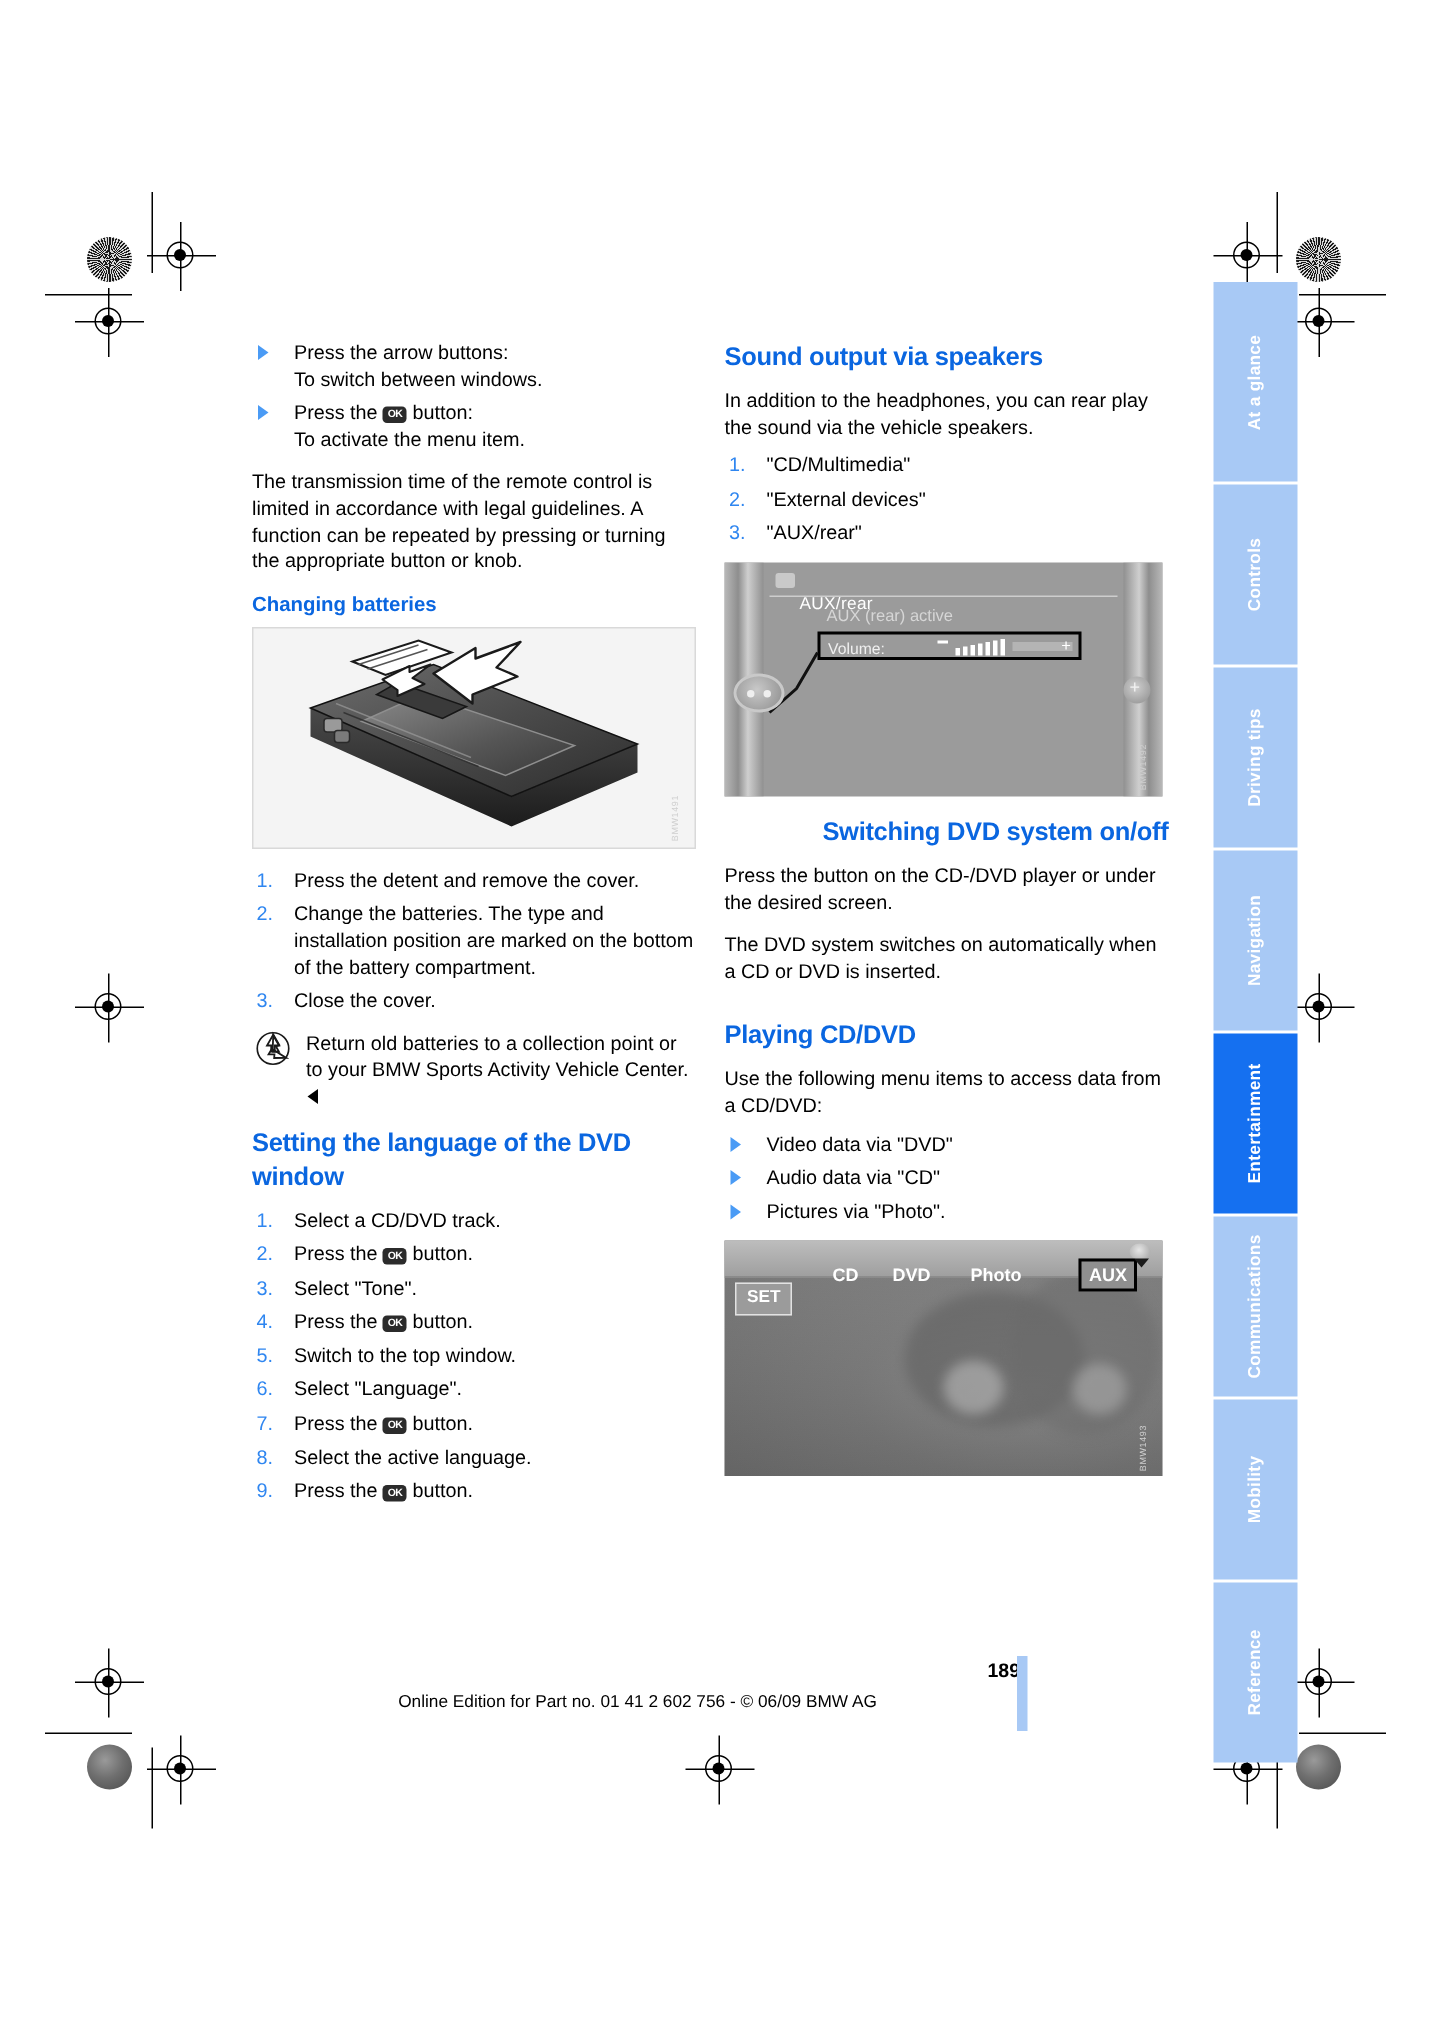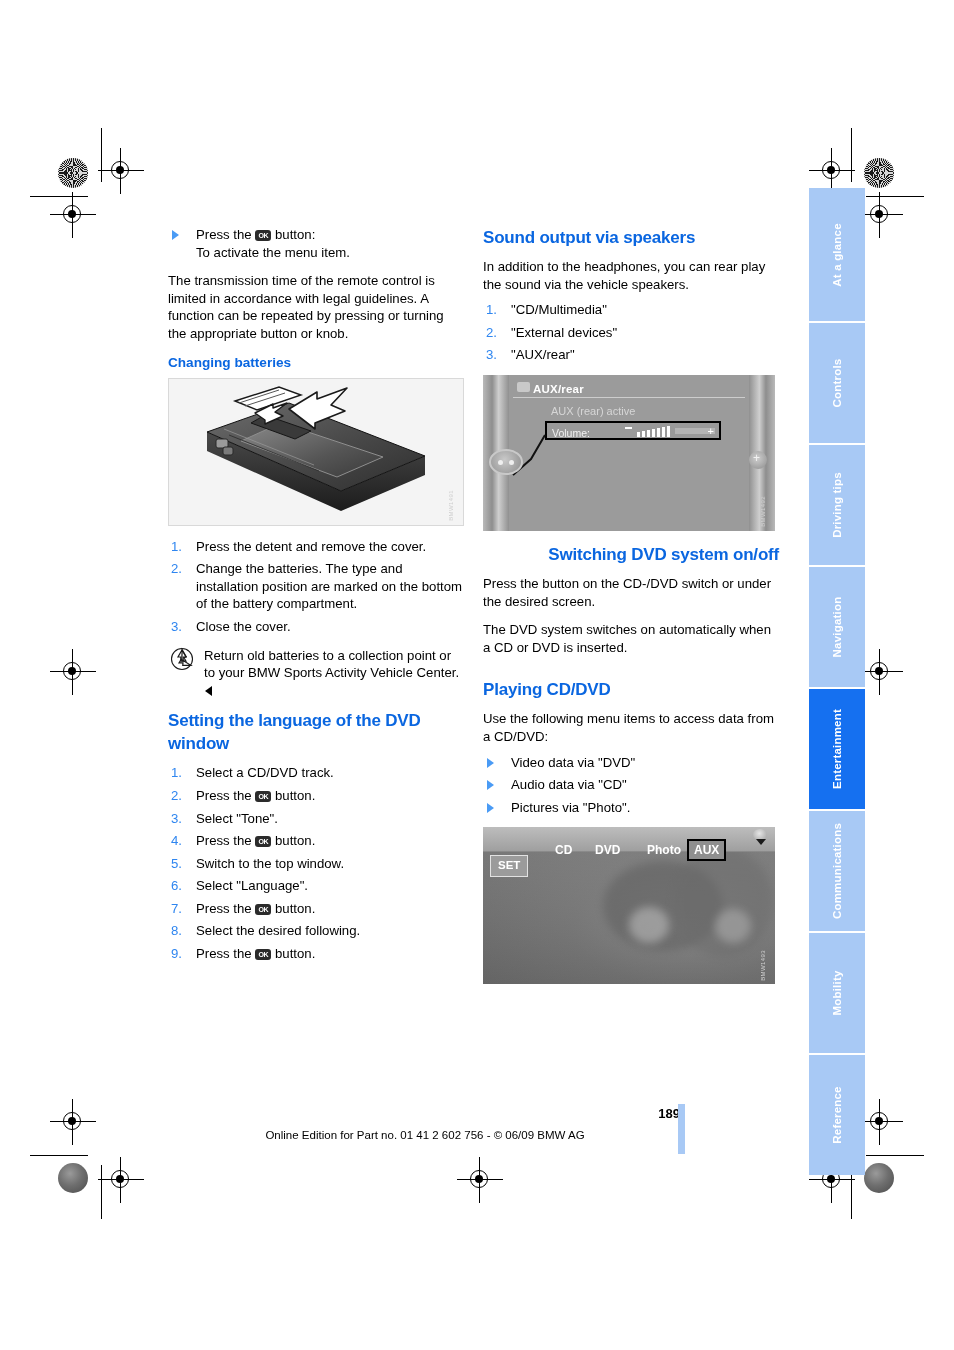--- a/index.html
+++ b/index.html
@@ -203,24 +203,24 @@
   .aux-bezel-l, .aux-bezel-r {
     position: absolute;
     top: 0; bottom: 0;
     width: 26px;
     background: linear-gradient(90deg,#b9b9b9 0%,#8e8e8e 35%,#cfcfcf 60%,#909090 100%);
   }
   .aux-bezel-l { left: 0; }
   .aux-bezel-r { right: 0; background: linear-gradient(270deg,#b9b9b9 0%,#8e8e8e 35%,#cfcfcf 60%,#909090 100%); }
   .aux-title {
     position: absolute;
-    left: 36px; top: 6px;
+    left: 36px; top: 20px;
     font-size: 11.5px;
     color: #ffffff;
-    font-weight: bold;
+    font-weight: normal;
     letter-spacing: 0.2px;
   }
   .aux-titleicon {
     position: absolute;
     left: 34px; top: 7px;
     width: 13px; height: 10px;
     background: #c9c9c9;
     border-radius: 2px;
   }
   .aux-rule {
@@ -519,20 +519,25 @@
       <div class="h"></div>
       <div class="v"></div>
       <div class="ring"></div>
       <div class="dot"></div>
     </div>
   <div class="trimline" style="left:851px; top:1165px; width:1px; height:54px;"></div>
 
   <div class="col col-left">
 
     <ul class="bullets">
+      <li>
+        <span class="tri"></span>
+        <span>Press the arrow buttons:</span><br>
+        <span>To switch between windows.</span>
+      </li>
       <li>
         <span class="tri"></span>
         <span>Press the </span><span class="okbtn">OK</span><span> button:</span><br>
         <span>To activate the menu item.</span>
       </li>
     </ul>
 
     <p class="para">The transmission time of the remote control is limited in accordance with legal guidelines. A function can be repeated by pressing or turning the appropriate button or knob.</p>
 
     <h3 class="sub">Changing batteries</h3>
@@ -602,21 +607,21 @@
     <h2 class="section">Setting the language of the DVD window</h2>
 
     <ol class="steps">
       <li><span class="num">1.</span><span>Select a CD/DVD track.</span></li>
       <li><span class="num">2.</span><span>Press the </span><span class="okbtn">OK</span><span> button.</span></li>
       <li><span class="num">3.</span><span>Select "Tone".</span></li>
       <li><span class="num">4.</span><span>Press the </span><span class="okbtn">OK</span><span> button.</span></li>
       <li><span class="num">5.</span><span>Switch to the top window.</span></li>
       <li><span class="num">6.</span><span>Select "Language".</span></li>
       <li><span class="num">7.</span><span>Press the </span><span class="okbtn">OK</span><span> button.</span></li>
-      <li><span class="num">8.</span><span>Select the desired following.</span></li>
+      <li><span class="num">8.</span><span>Select the active language.</span></li>
       <li><span class="num">9.</span><span>Press the </span><span class="okbtn">OK</span><span> button.</span></li>
     </ol>
 
   </div>
 
   <div class="col col-right">
 
     <h2 class="section">Sound output via speakers</h2>
     <p class="para tight">In addition to the headphones, you can rear play the sound via the vehicle speakers.</p>
 
@@ -656,21 +661,21 @@
 
       <div class="aux-knob">
         <i style="left:7px;"></i>
           <i style="left:18px;"></i>
       </div>
       <div class="aux-rbtn"></div>
       <div class="fig-code">BMW1492</div>
     </div>
 
     <h2 class="section" style="margin-top:8px;text-align:right;">Switching DVD system on/off</h2>
-    <p class="para">Press the button on the CD-/DVD switch or under the desired screen.</p>
+    <p class="para">Press the button on the CD-/DVD player or under the desired screen.</p>
     <p class="para">The DVD system switches on automatically when a CD or DVD is inserted.</p>
 
     <h2 class="section" style="margin-top:22px;">Playing CD/DVD</h2>
     <p class="para tight">Use the following menu items to access data from a CD/DVD:</p>
 
     <ul class="bullets">
       <li><span class="tri"></span><span>Video data via "DVD"</span></li>
       <li><span class="tri"></span><span>Audio data via "CD"</span></li>
       <li><span class="tri"></span><span>Pictures via "Photo".</span></li>
     </ul>
@@ -678,21 +683,21 @@
     <div class="figure fig-menu" style="margin-top:6px;">
       <div class="menu-blob" style="left:120px; top:34px; width:120px; height:90px; background:#5f5f5f; opacity:0.55;"></div>
       <div class="menu-blob" style="left:190px; top:20px; width:100px; height:110px; background:#6b6b6b; opacity:0.5;"></div>
       <div class="menu-blob" style="left:146px; top:80px; width:40px; height:36px; background:#c2c2c2; opacity:0.55;"></div>
       <div class="menu-blob" style="left:232px; top:82px; width:36px; height:34px; background:#bdbdbd; opacity:0.45;"></div>
 
       <div class="menubar">
         <div class="item" style="left:72px;">CD</div>
         <div class="item" style="left:112px;">DVD</div>
         <div class="item" style="left:164px;">Photo</div>
-        <div class="item sel" style="left:204px;">AUX</div>
+        <div class="item sel" style="left:236px;">AUX</div>
         <div class="menu-chevron">
           <div class="circ"></div>
             <div class="chev"></div>
         </div>
       </div>
       <div class="setbtn">SET</div>
       <div class="fig-code">BMW1493</div>
     </div>
 
   </div>

